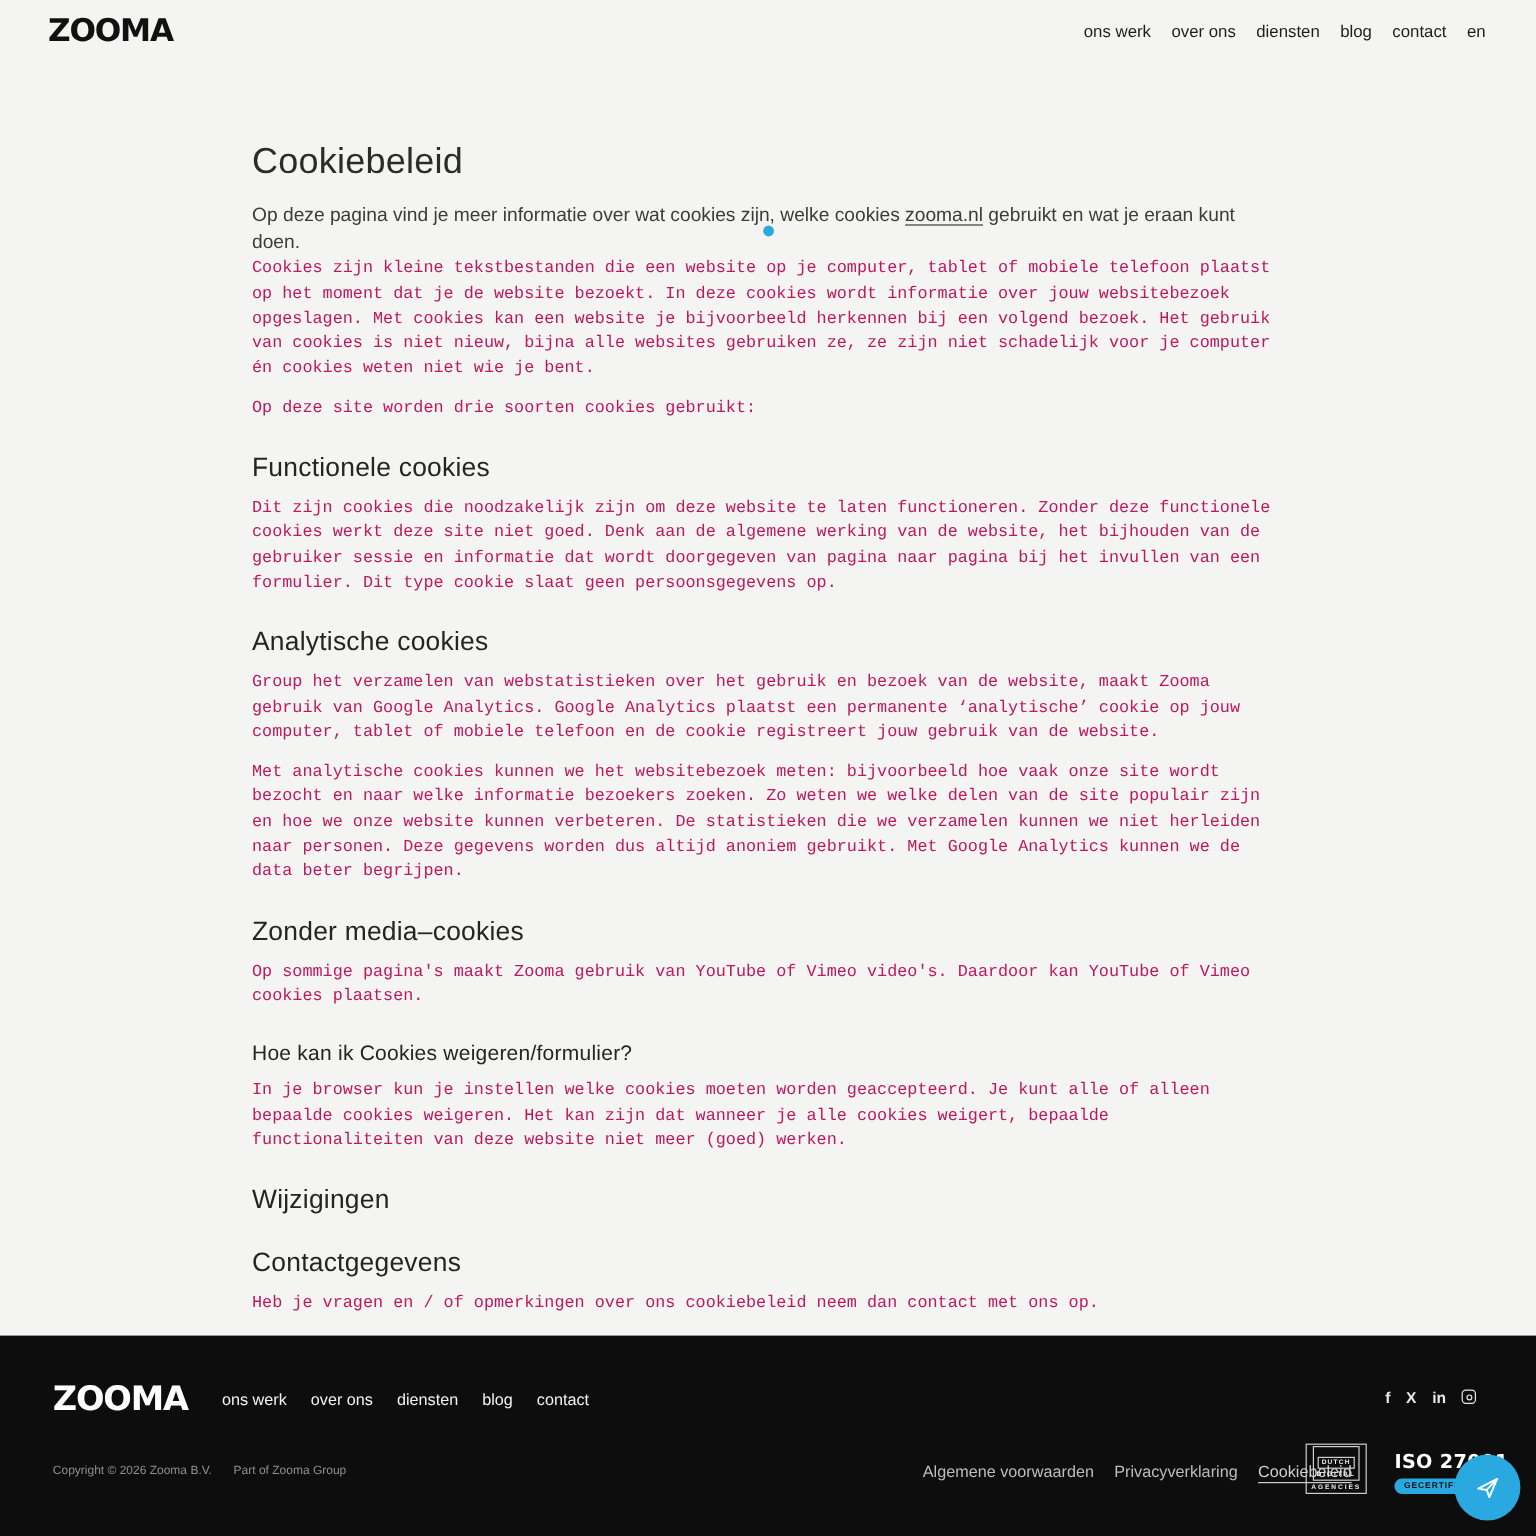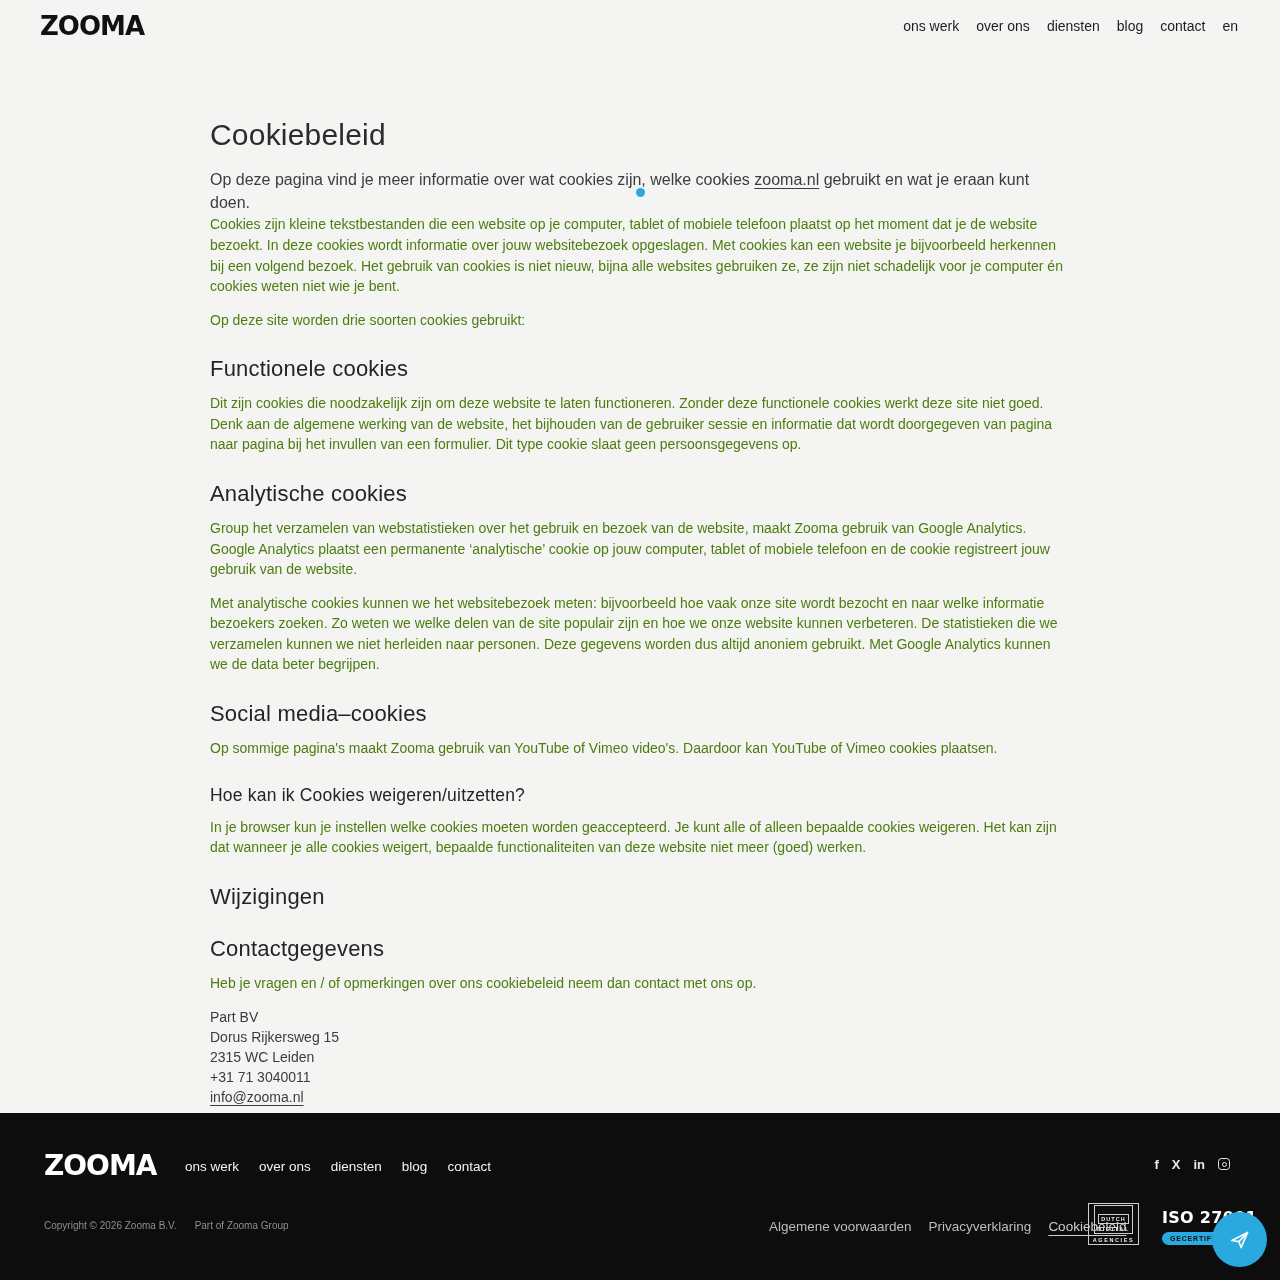--- a/index.html
+++ b/index.html
@@ -34,21 +34,21 @@
     font-size:30px; font-weight:300; color:#2b2b2b; letter-spacing:0.2px;
     margin-bottom:16px;
   }
   .intro { font-size:16px; line-height:1.45; color:#3c3c3c; }
   .intro a { color:#3c3c3c; text-decoration:underline; text-underline-offset:3px; cursor:pointer; }
   h2 {
     font-size:17.5px; font-weight:500; color:#242424; letter-spacing:0.2px;
     margin-top:26px; margin-bottom:11px;
   }
   h2.big { font-size:22px; font-weight:400; }
-  p.body { font-size:14px; line-height:1.47; color:#4d7c0f; margin-bottom:13px; }
+  p.body { font-size:14px; line-height:1.47; color:#be185d; margin-bottom:13px;font-family:Liberation Mono, monospace; }
   p.body:last-child { margin-bottom:0; }
   .contact-block { margin-top:14px; font-size:14px; line-height:1.43; color:#3c3c3c; }
   .contact-block .line { display:block; }
   .contact-block a { color:#3c3c3c; text-decoration:underline; text-underline-offset:3px; cursor:pointer; }
 
   .cursor-dot {
     position:absolute; left:636px; top:188px; width:9px; height:9px;
     border-radius:50%; background:#29a9e0;
   }
 
@@ -141,26 +141,26 @@
       <p class="body">Dit zijn cookies die noodzakelijk zijn om deze website te laten functioneren. Zonder deze functionele cookies werkt deze site niet goed. Denk aan de algemene werking van de website, het bijhouden van de gebruiker sessie en informatie dat wordt doorgegeven van pagina naar pagina bij het invullen van een formulier. Dit type cookie slaat geen persoonsgegevens op.</p>
     </section>
 
     <section>
       <h2 class="big">Analytische cookies</h2>
       <p class="body">Group het verzamelen van webstatistieken over het gebruik en bezoek van de website, maakt Zooma gebruik van Google Analytics. Google Analytics plaatst een permanente ‘analytische’ cookie op jouw computer, tablet of mobiele telefoon en de cookie registreert jouw gebruik van de website.</p>
       <p class="body">Met analytische cookies kunnen we het websitebezoek meten: bijvoorbeeld hoe vaak onze site wordt bezocht en naar welke informatie bezoekers zoeken. Zo weten we welke delen van de site populair zijn en hoe we onze website kunnen verbeteren. De statistieken die we verzamelen kunnen we niet herleiden naar personen. Deze gegevens worden dus altijd anoniem gebruikt. Met Google Analytics kunnen we de data beter begrijpen.</p>
     </section>
 
     <section>
-      <h2 class="big">Social media–cookies</h2>
+      <h2 class="big">Zonder media–cookies</h2>
       <p class="body">Op sommige pagina's maakt Zooma gebruik van YouTube of Vimeo video's. Daardoor kan YouTube of Vimeo cookies plaatsen.</p>
     </section>
 
     <section>
-      <h2>Hoe kan ik Cookies weigeren/uitzetten?</h2>
+      <h2>Hoe kan ik Cookies weigeren/formulier?</h2>
       <p class="body">In je browser kun je instellen welke cookies moeten worden geaccepteerd. Je kunt alle of alleen bepaalde cookies weigeren. Het kan zijn dat wanneer je alle cookies weigert, bepaalde functionaliteiten van deze website niet meer (goed) werken.</p>
     </section>
 
     <section>
       <h2 class="big">Wijzigingen</h2>
     </section>
 
     <section>
       <h2 class="big">Contactgegevens</h2>
       <p class="body">Heb je vragen en / of opmerkingen over ons cookiebeleid neem dan contact met ons op.</p>

